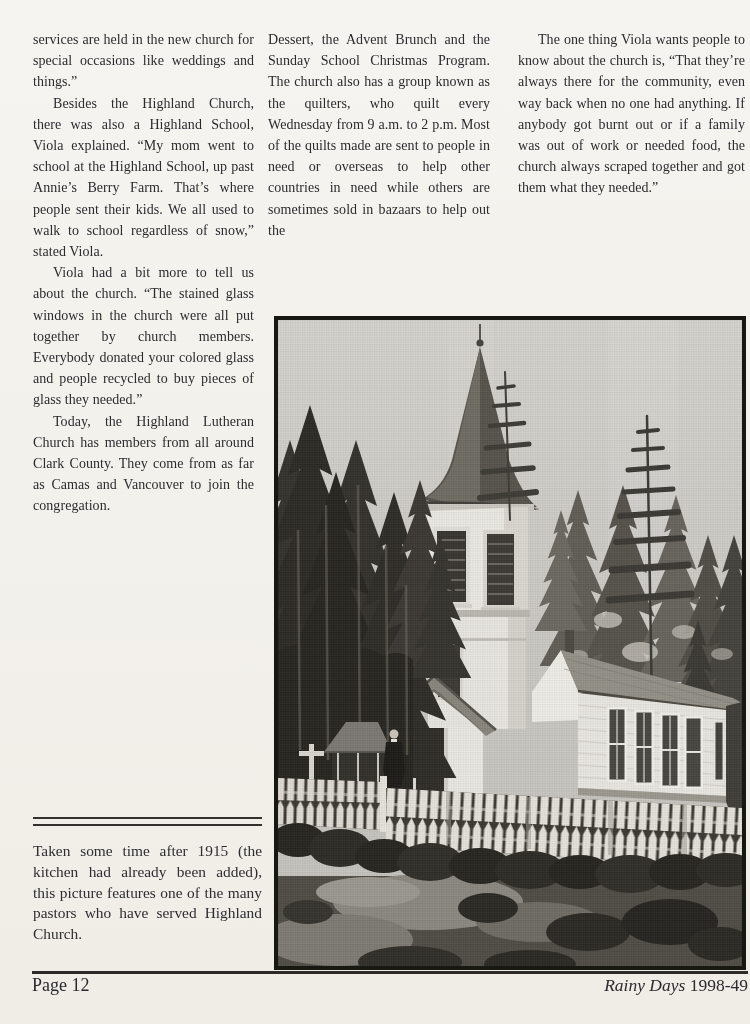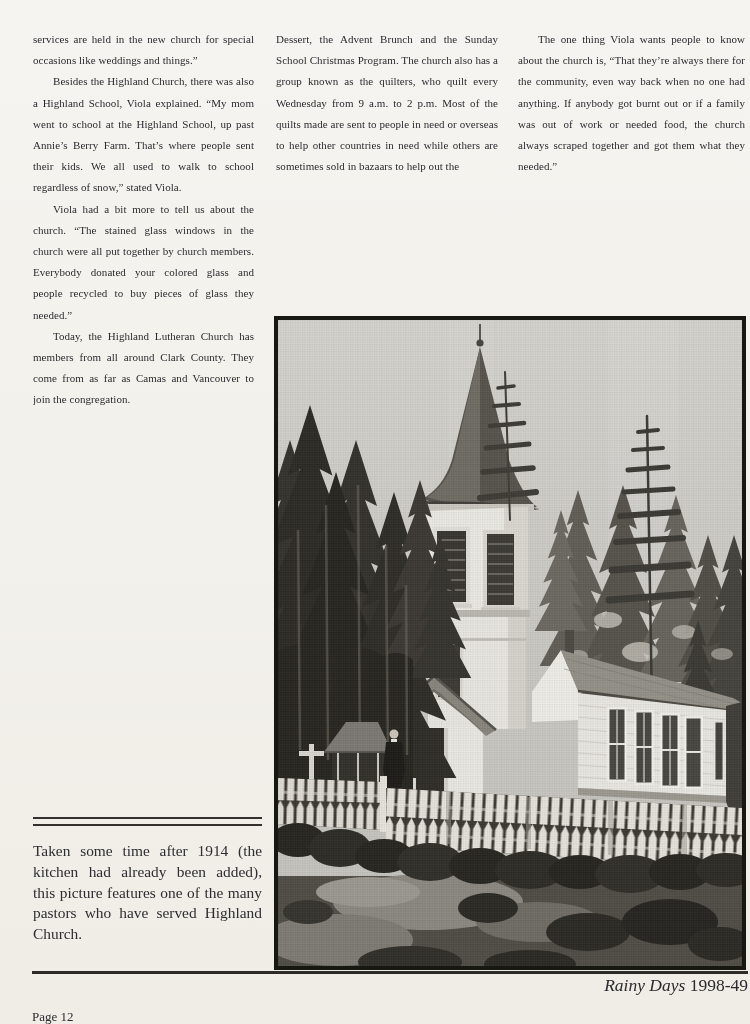--- a/index.html
+++ b/index.html
@@ -6,37 +6,37 @@
   body{
     width:750px;height:1024px;position:relative;
     background:#f3f1ec;
     font-family:"Liberation Serif","DejaVu Serif",serif;
     color:#26262a;overflow:hidden;
   }
   .page{position:absolute;inset:0;
     background:linear-gradient(180deg,#f6f4f0 0%,#f2f0ea 60%,#efede6 100%);}
   
   .col{position:absolute;top:29px;text-align:justify;
-       font-size:11px;line-height:21.2px;letter-spacing:.05px;color:#2b2b2f;}
+       font-size:14px;line-height:21.2px;letter-spacing:.05px;color:#2b2b2f;}
   .col-left  {left:33px;  width:221px;height:786px;overflow:hidden;}
-  .col-mid   {left:276px; width:222px;}
+  .col-mid   {left:268px; width:222px;}
   .col-right {left:518px; width:227px;}
   .para{margin:0;}
   .para.indent{text-indent:20px;}
   
   .photo-frame{position:absolute;left:274px;top:316px;width:464px;height:646px;
     border:4px solid #181813;background:#c9c6c1;box-sizing:content-box;}
   .photo-frame svg{display:block;width:464px;height:646px;}
   
   .caption-block{position:absolute;left:33px;top:817px;width:229px;}
   .caption-rule{height:5px;border-top:2px solid #33312d;border-bottom:2px solid #33312d;}
   .caption{margin:15px 0 0 0;font-size:15.4px;line-height:20.8px;text-align:justify;color:#2d2d31;}
   
   .footer-rule{position:absolute;left:32px;right:2px;top:971px;height:2.5px;background:#2c2b27;}
-  .page-num{position:absolute;left:32px;top:1009px;font-size:13px;color:#2b2b2f;font-family:Liberation Serif, serif;}
+  .page-num{position:absolute;left:32px;top:975px;font-size:18px;color:#2b2b2f;font-family:Liberation Serif, serif;}
   .pub{position:absolute;right:2px;top:975px;font-size:17.5px;color:#2b2b2f;white-space:nowrap;}
   .pub em{font-style:italic;}
 </style>
 </head>
 <body>
 
 <div class="page">
 
   <div class="col col-left">
       <p class="para">services are held in the new church for special occasions like weddings and things.”</p>
@@ -320,20 +320,20 @@
 
       <g>
         <rect x="0" y="0" width="464" height="646" fill="url(#ht)" opacity="0.10"></rect>
         <rect x="0" y="0" width="464" height="646" fill="url(#htw)" opacity="0.07"></rect>
       </g>
     </svg>
   </figure>
 
   <div class="caption-block">
     <div class="caption-rule"></div>
-    <p class="caption">Taken some time after 1914 (the kitchen had already been added), this picture features one of the many pastors who have served Highland Church.</p>
+    <p class="caption">Taken some time after 1915 (the kitchen had already been added), this picture features one of the many pastors who have served Highland Church.</p>
   </div>
 
   <div class="footer-rule"></div>
   <span class="page-num">Page 12</span>
   <span class="pub"><em>Rainy Days</em><span> 1998-49</span></span>
 
 </div>
 
 </body></html>

